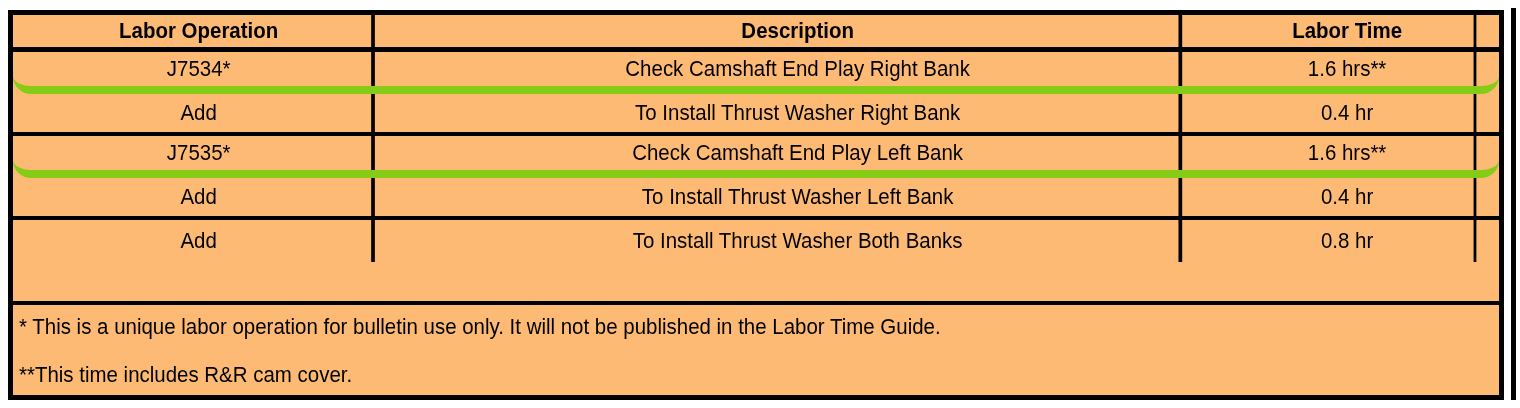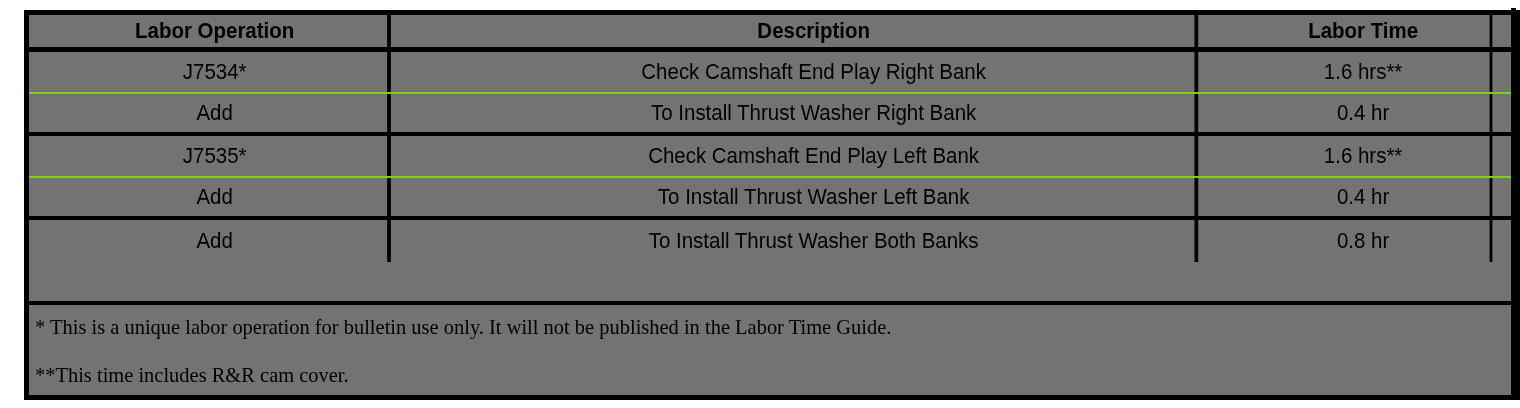--- a/index.html
+++ b/index.html
@@ -24,22 +24,21 @@
 
   
   .bulletin-table {
     position: absolute;
     left: 8px;
     top: 10px;
     width: 1496px;      
     height: 390px;      
     box-sizing: border-box;
     border: 5px solid #000000;
-    background: #737373;
-    margin-left: 16px;
+    background: #fdba74;
   }
 
   .table-inner {
     position: relative;
     width: 100%;
     height: 100%;
   }
 
   
   .trow {
@@ -76,34 +75,33 @@
     transform: scaleX(0.93);
   }
 
   
   .data-row { height: 42px; }
   .data-row .cell {
     font-size: 22px;
     font-weight: normal;
     transform: scaleX(0.93);
   }
-  .rule-thin  { border-bottom: 2px solid #84cc16; }
+  .rule-thin  { border-bottom: 8px solid #84cc16; border-radius: 18px; }
   .rule-thick { border-bottom: 4px solid #000000; }
 
   
   .footnote-block {
     position: absolute;
     left: 0;
     right: 0;
     bottom: 0;
     height: 94px;
     border-top: 4px solid #000000;
     box-sizing: border-box;
     padding: 9px 0 0 6px;
-    font-family: Liberation Serif, serif;
   }
   .footnote-line {
     font-size: 22px;
     line-height: 26px;
     white-space: nowrap;
     transform: scaleX(0.93);
     transform-origin: left center;
   }
   .footnote-gap { height: 22px; }
 

